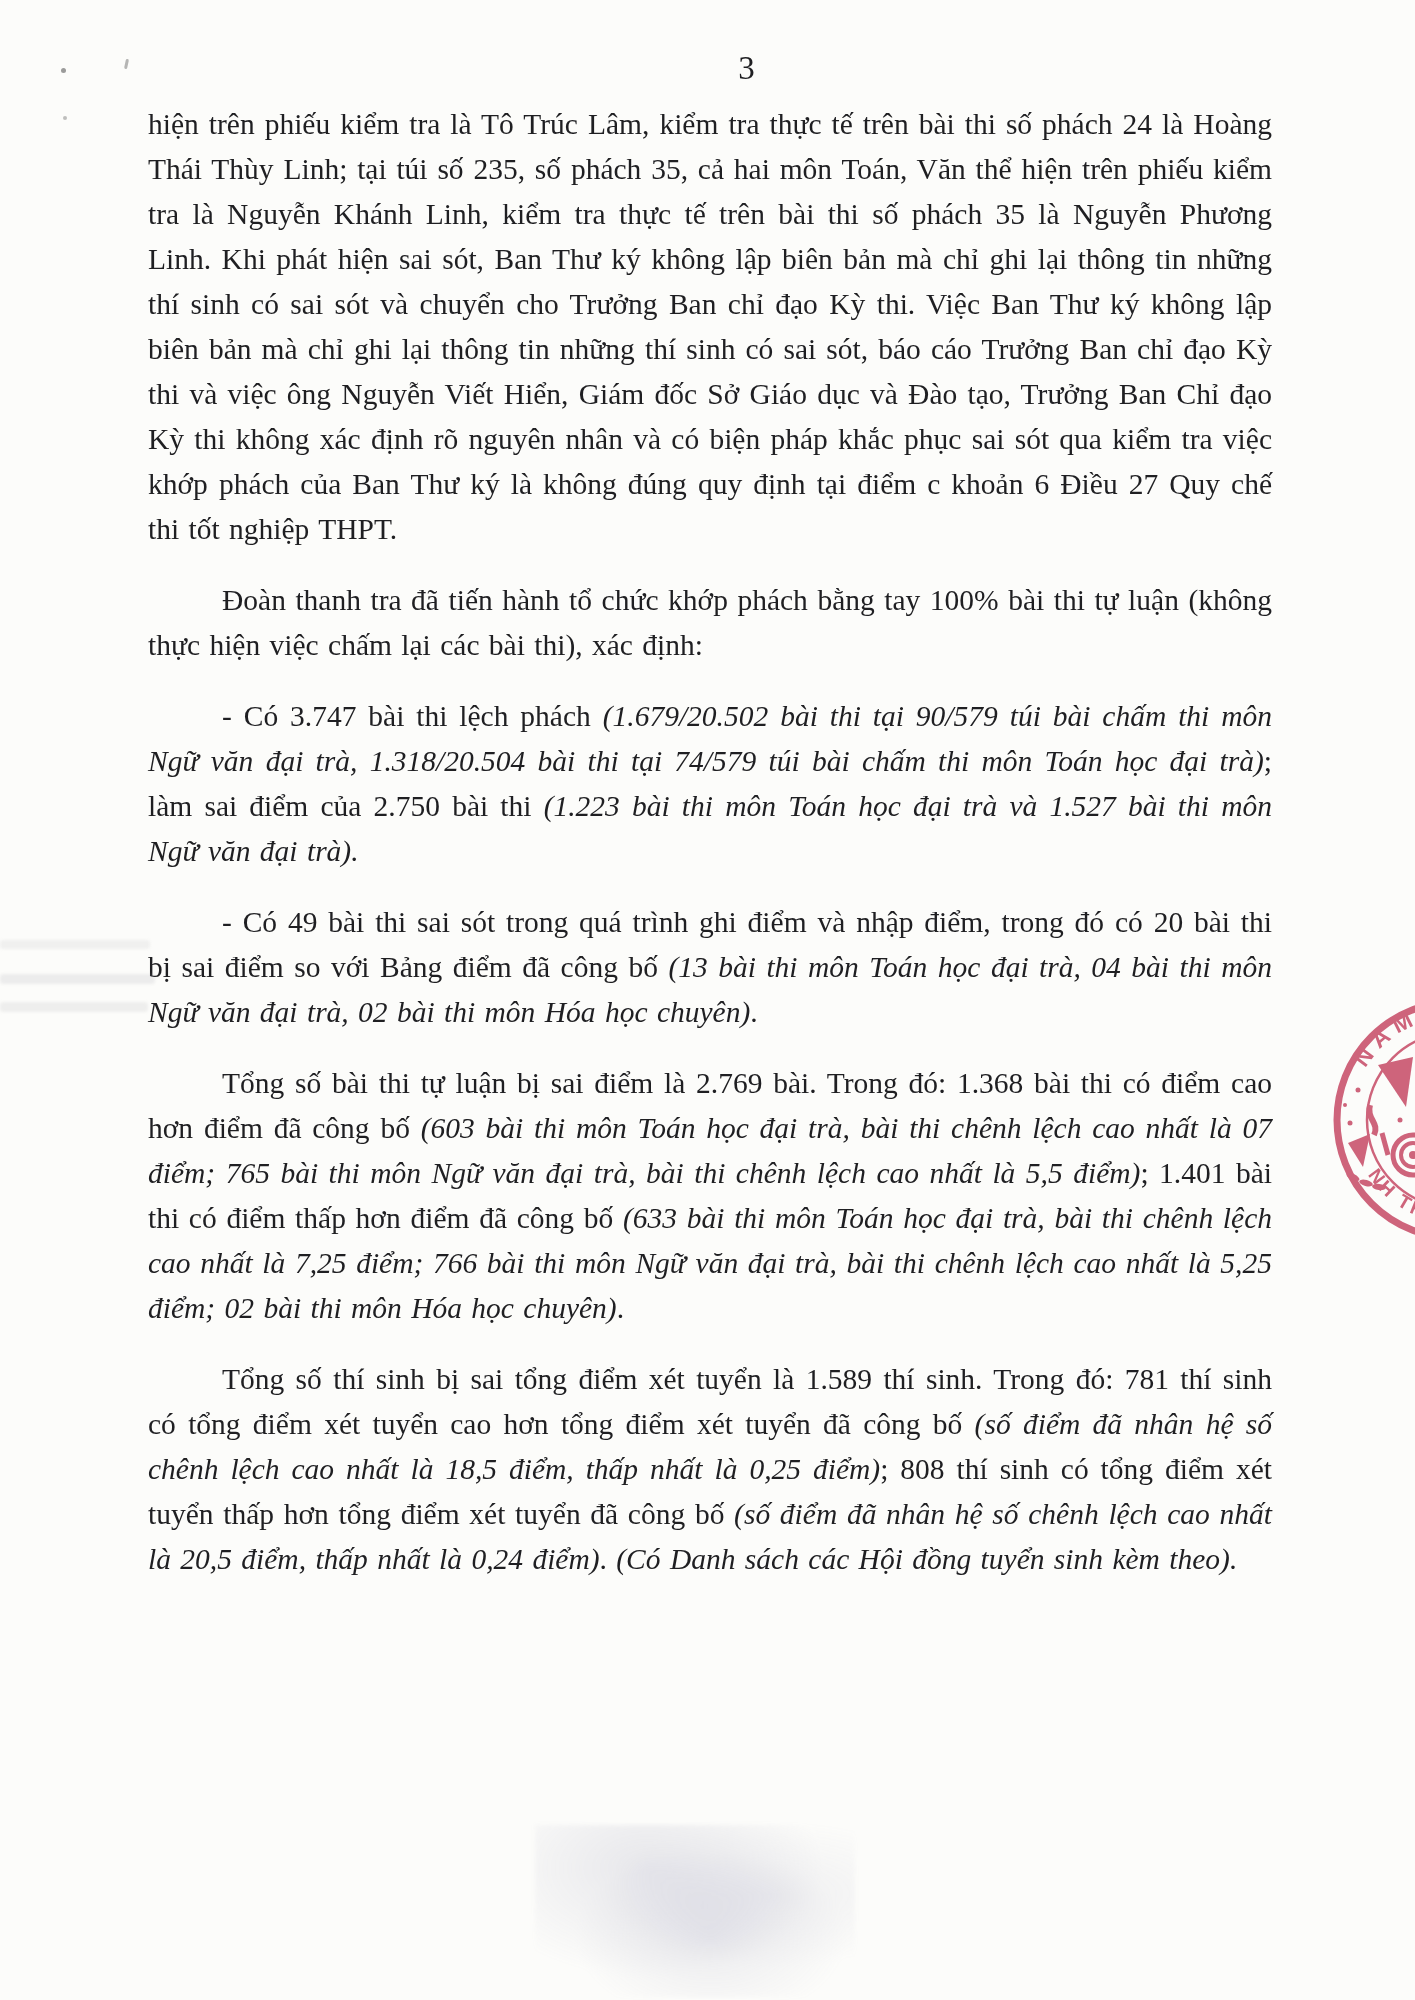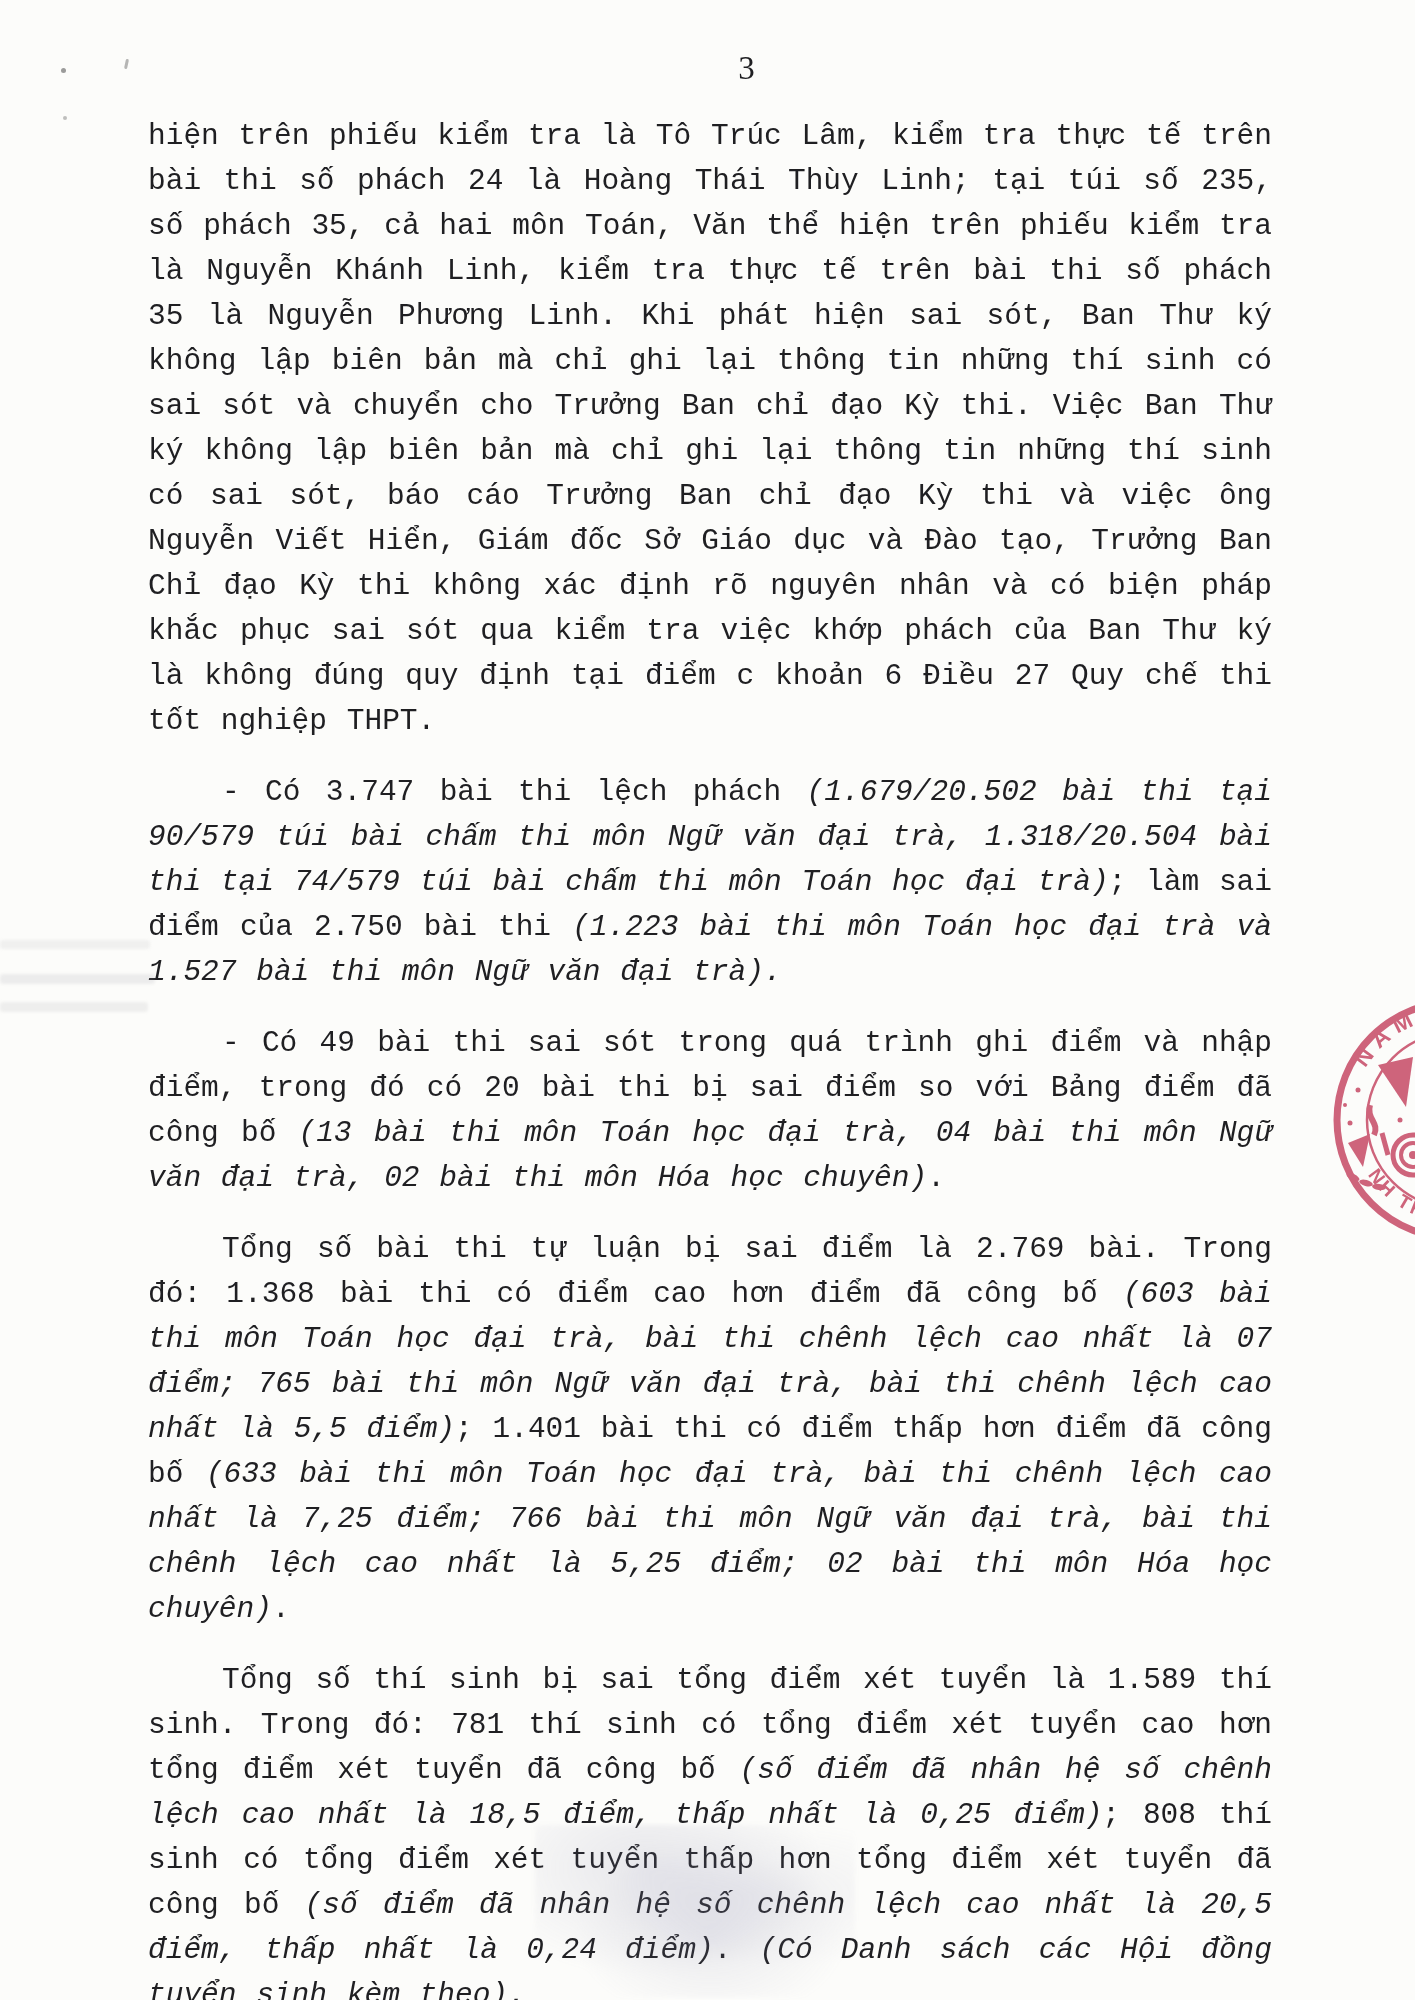--- a/index.html
+++ b/index.html
@@ -23,23 +23,22 @@
   .body-text{
     position:absolute;
     left:148px;top:98px;
     width:1124px;
     font-size:29.5px;
     line-height:45px;
     text-align:justify;
     text-justify:inter-word;
   }
   .body-text p{
-    margin:16px 0 26px 0;
+    margin:4px 0 26px 0;
     word-spacing:2px;
-    font-family:Liberation Mono, monospace;
   }
   .body-text p.indent{ text-indent:74px; }
   .it{ font-style:italic; }
 
   
   .stamp{
     position:absolute;
     left:1320px;top:995px;
     width:95px;height:250px;
     opacity:.85;
@@ -76,20 +75,21 @@
 <div class="page">
 
   <div class="speck s1"></div>
   <div class="speck s2"></div>
   <div class="speck s3"></div>
 
   <div class="page-num">3</div>
 
   <div class="body-text">
     <p><span>hiện trên phiếu kiểm tra là Tô Trúc Lâm, kiểm tra thực tế trên bài thi số phách 24 là Hoàng Thái Thùy Linh; tại túi số 235, số phách 35, cả hai môn Toán, Văn thể hiện trên phiếu kiểm tra là Nguyễn Khánh Linh, kiểm tra thực tế trên bài thi số phách 35 là Nguyễn Phương Linh. Khi phát hiện sai sót, Ban Thư ký không lập biên bản mà chỉ ghi lại thông tin những thí sinh có sai sót và chuyển cho Trưởng Ban chỉ đạo Kỳ thi. Việc Ban Thư ký không lập biên bản mà chỉ ghi lại thông tin những thí sinh có sai sót, báo cáo Trưởng Ban chỉ đạo Kỳ thi và việc ông Nguyễn Viết Hiển, Giám đốc Sở Giáo dục và Đào tạo, Trưởng Ban Chỉ đạo Kỳ thi không xác định rõ nguyên nhân và có biện pháp khắc phục sai sót qua kiểm tra việc khớp phách của Ban Thư ký là không đúng quy định tại điểm c khoản 6 Điều 27 Quy chế thi tốt nghiệp THPT.</span></p>
+    <p class="indent"><span>Đoàn thanh tra đã tiến hành tổ chức khớp phách bằng tay 100% bài thi tự luận (không thực hiện việc chấm lại các bài thi), xác định:</span></p>
     <p class="indent"><span>- Có 3.747 bài thi lệch phách </span><span class="it">(1.679/20.502 bài thi tại 90/579 túi bài chấm thi môn Ngữ văn đại trà, 1.318/20.504 bài thi tại 74/579 túi bài chấm thi môn Toán học đại trà)</span><span>; làm sai điểm của 2.750 bài thi </span><span class="it">(1.223 bài thi môn Toán học đại trà và 1.527 bài thi môn Ngữ văn đại trà).</span></p>
     <p class="indent"><span>- Có 49 bài thi sai sót trong quá trình ghi điểm và nhập điểm, trong đó có 20 bài thi bị sai điểm so với Bảng điểm đã công bố </span><span class="it">(13 bài thi môn Toán học đại trà, 04 bài thi môn Ngữ văn đại trà, 02 bài thi môn Hóa học chuyên)</span><span>.</span></p>
     <p class="indent"><span>Tổng số bài thi tự luận bị sai điểm là 2.769 bài. Trong đó: 1.368 bài thi có điểm cao hơn điểm đã công bố </span><span class="it">(603 bài thi môn Toán học đại trà, bài thi chênh lệch cao nhất là 07 điểm; 765 bài thi môn Ngữ văn đại trà, bài thi chênh lệch cao nhất là 5,5 điểm)</span><span>; 1.401 bài thi có điểm thấp hơn điểm đã công bố </span><span class="it">(633 bài thi môn Toán học đại trà, bài thi chênh lệch cao nhất là 7,25 điểm; 766 bài thi môn Ngữ văn đại trà, bài thi chênh lệch cao nhất là 5,25 điểm; 02 bài thi môn Hóa học chuyên)</span><span>.</span></p>
     <p class="indent"><span>Tổng số thí sinh bị sai tổng điểm xét tuyển là 1.589 thí sinh. Trong đó: 781 thí sinh có tổng điểm xét tuyển cao hơn tổng điểm xét tuyển đã công bố </span><span class="it">(số điểm đã nhân hệ số chênh lệch cao nhất là 18,5 điểm, thấp nhất là 0,25 điểm)</span><span>; 808 thí sinh có tổng điểm xét tuyển thấp hơn tổng điểm xét tuyển đã công bố </span><span class="it">(số điểm đã nhân hệ số chênh lệch cao nhất là 20,5 điểm, thấp nhất là 0,24 điểm)</span><span>. </span><span class="it">(Có Danh sách các Hội đồng tuyển sinh kèm theo).</span></p>
   </div>
 
   <div class="bleed-left">
     <div class="r1"></div>
       <div class="r2"></div>
       <div class="r3"></div>

